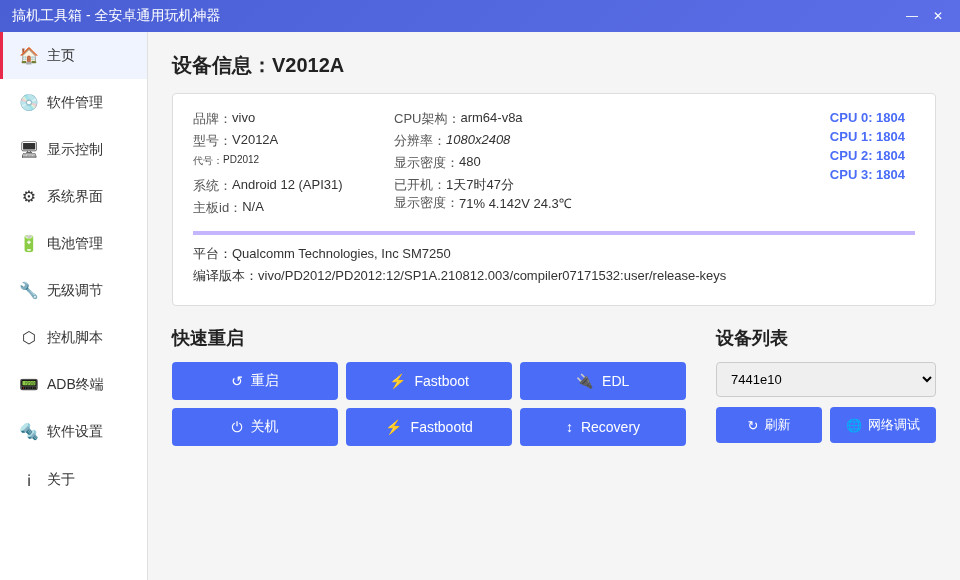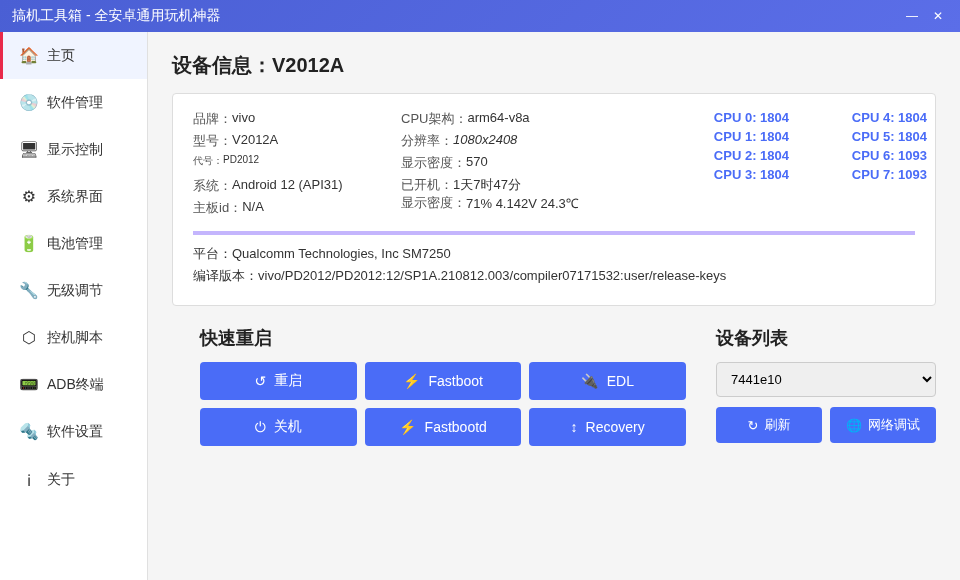--- a/index.html
+++ b/index.html
@@ -85,21 +85,20 @@
       margin-top: 10px;
       border-top: 4px solid #c4b5fd;
       padding-top: 10px;
     }
     .info-extra-line { font-size: 13px; color: #333; margin-bottom: 4px; }
 
     
     .bottom-section {
       display: flex;
       gap: 30px;
-      margin-left: 28px;
     }
     .quick-reboot { flex: 1; }
     .device-list { width: 220px; }
 
     .section-subtitle {
       font-size: 18px;
       font-weight: bold;
       color: #222;
       margin-bottom: 12px;
     }
@@ -211,21 +210,21 @@
       <div class="sidebar-item">
         <span class="sidebar-icon">ℹ</span>
         <span>关于</span>
       </div>
     </div>
 
   <div class="content">
 
     <div class="section-title">设备信息：V2012A</div>
     <div class="info-card">
-      <div style="display:flex; gap:8px;">
+      <div style="display:flex; gap:1px;">
 
         <div style="width:200px; flex-shrink:0;">
         <div style="display: flex; margin-bottom: 4px; font-size: 13px;">
               <span style="color:#555; white-space:nowrap;">品牌：</span>
               <span style="color:#333;">vivo</span>
             </div>
             <div style="display: flex; margin-bottom: 4px; font-size: 13px;">
               <span style="color:#555; white-space:nowrap;">型号：</span>
               <span style="color:#333;">V2012A</span>
             </div>
@@ -247,45 +246,39 @@
         <div style="display: flex; margin-bottom: 4px; font-size: 13px;">
               <span style="color:#555; white-space:nowrap;">CPU架构：</span>
               <span style="color:#333;">arm64-v8a</span>
             </div>
             <div style="display: flex; margin-bottom: 4px; font-size: 13px;">
               <span style="color:#555; white-space:nowrap;">分辨率：</span>
               <span style="color:#333;font-style:italic;">1080x2408</span>
             </div>
             <div style="display: flex; margin-bottom: 4px; font-size: 13px;">
               <span style="color:#555; white-space:nowrap;">显示密度：</span>
-              <span style="color:#333;">570</span>
+              <span style="color:#333;">480</span>
             </div>
             <div style="display: flex; font-size: 13px;">
               <span style="color:#555; white-space:nowrap;">已开机：</span>
               <span style="color:#333;">1天7时47分</span>
             </div>
             <div style="display: flex; margin-bottom: 4px; font-size: 13px;">
               <span style="color:#555; white-space:nowrap;">显示密度：</span>
               <span style="color:#333;">71%  4.142V  24.3℃</span>
             </div>
           </div>
 
         <div style="flex:1; min-width:130px;">
         <div style="display: flex; margin-bottom: 4px; font-size: 13px; font-weight: bold; color: rgb(74, 108, 247); justify-content: flex-end; padding-right: 10px;">CPU 0: 1804</div>
             <div style="display: flex; margin-bottom: 4px; font-size: 13px; font-weight: bold; color: rgb(74, 108, 247); justify-content: flex-end; padding-right: 10px;">CPU 1: 1804</div>
             <div style="display: flex; margin-bottom: 4px; font-size: 13px; font-weight: bold; color: rgb(74, 108, 247); justify-content: flex-end; padding-right: 10px;">CPU 2: 1804</div>
             <div style="display: flex; margin-bottom: 4px; font-size: 13px; font-weight: bold; color: rgb(74, 108, 247); justify-content: flex-end; padding-right: 10px;">CPU 3: 1804</div>
           </div>
 
-        <div style="flex:1; min-width:130px;">
-        <div style="display: flex; margin-bottom: 4px; font-size: 13px; font-weight: bold; color: rgb(74, 108, 247); justify-content: flex-end; padding-right: 10px;">CPU 4: 1804</div>
-            <div style="display: flex; margin-bottom: 4px; font-size: 13px; font-weight: bold; color: rgb(74, 108, 247); justify-content: flex-end; padding-right: 10px;">CPU 5: 1804</div>
-            <div style="display: flex; margin-bottom: 4px; font-size: 13px; font-weight: bold; color: rgb(74, 108, 247); justify-content: flex-end; padding-right: 10px;">CPU 6: 1093</div>
-            <div style="display: flex; margin-bottom: 4px; font-size: 13px; font-weight: bold; color: rgb(74, 108, 247); justify-content: flex-end; padding-right: 10px;">CPU 7: 1093</div>
-          </div>
       </div>
       <div class="info-extra">
         <div class="info-extra-line">平台：Qualcomm Technologies, Inc SM7250</div>
         <div class="info-extra-line">编译版本：vivo/PD2012/PD2012:12/SP1A.210812.003/compiler07171532:user/release-keys</div>
       </div>
     </div>
 
     <div class="bottom-section">
 
       <div class="quick-reboot">

